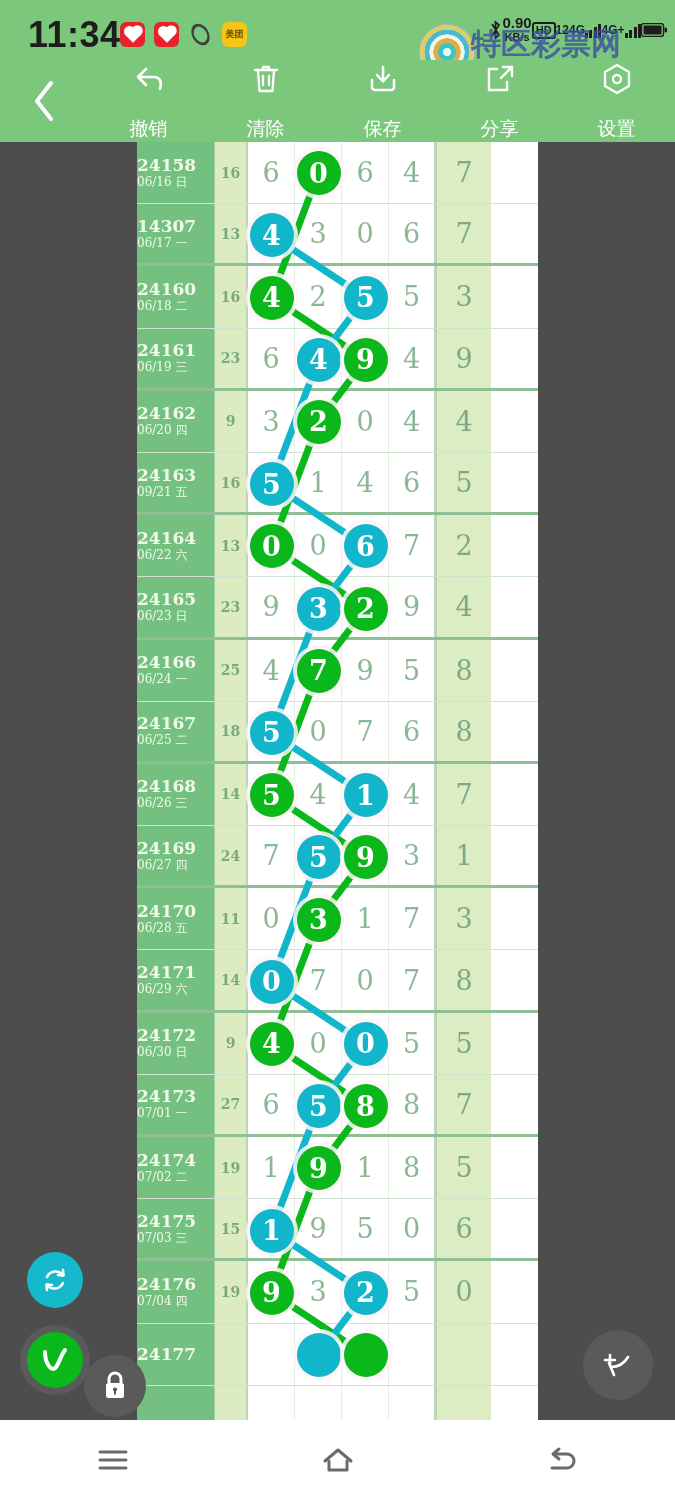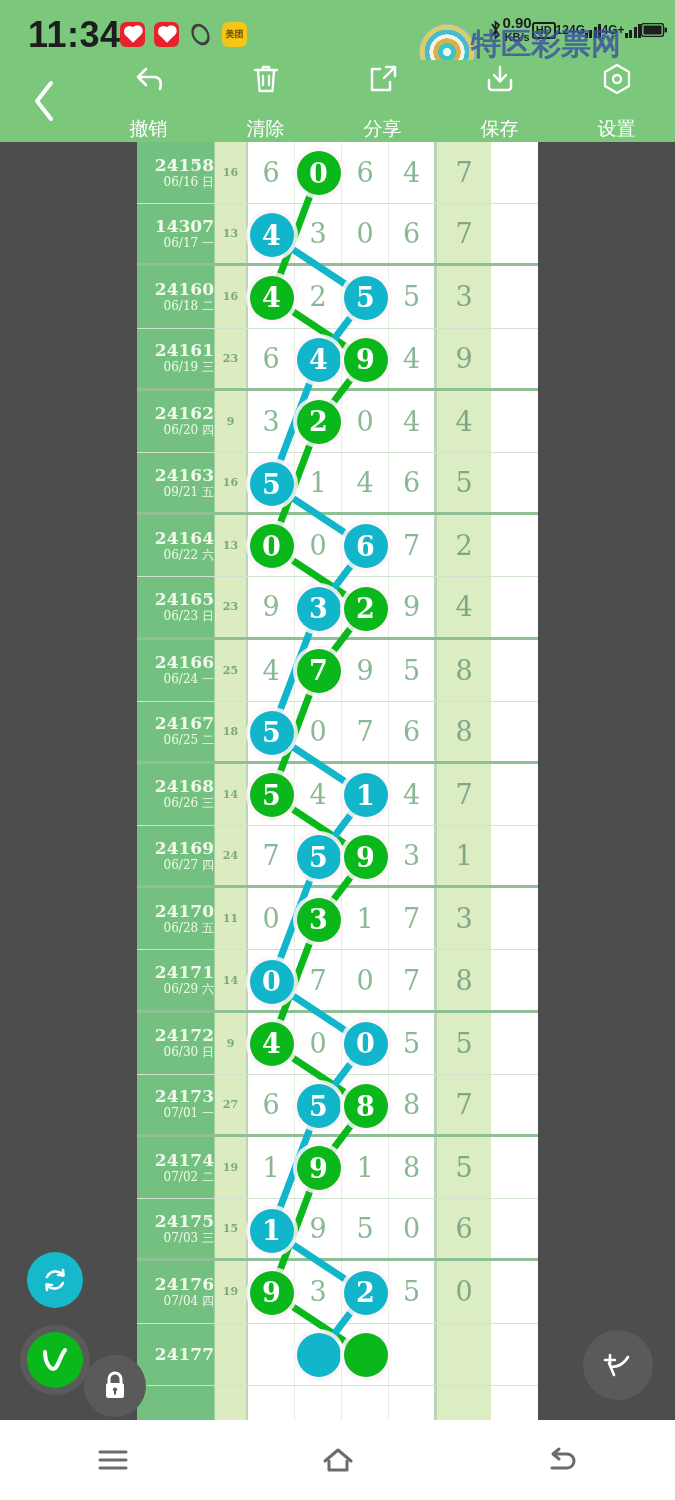--- a/index.html
+++ b/index.html
@@ -106,29 +106,29 @@
     overflow:hidden; background:#fff;
   }
   #table{ position:relative; width:401px; }
   .row{
     position:relative; height:62.2px; display:flex;
     border-bottom:1px solid #cfe3cf;
   }
   .row.thick{ border-bottom:3px solid #8fbf94; }
   .c-issue{
     width:78px; background:#73c081; color:#f2fbe9;
-    display:flex; flex-direction:column; align-items:flex-end; justify-content:center;
+    display:flex; flex-direction:column; align-items:flex-start; justify-content:center;
     border-right:1px solid #9fd0a6;
   }
   .c-issue .no{ font-size:17px; font-weight:bold; font-family:"DejaVu Serif", serif; line-height:19px;}
   .c-issue .dt{ font-size:12px; font-family:"DejaVu Serif", serif; line-height:15px; }
   .c-sum{
     width:33px; background:#dcecc0; color:#7ba97f;
     display:flex; align-items:center; justify-content:center;
-    font-size:11px; font-weight:bold; font-family:"DejaVu Serif", serif;
+    font-size:14px; font-weight:bold; font-family:"DejaVu Serif", serif;
     border-right:2px solid #b9d6ba;
   }
   .c-num{
     width:47px; background:#fff; color:#8bb894;
     display:flex; align-items:center; justify-content:center;
     font-size:27px; font-family:"DejaVu Serif", serif;
     border-right:1px solid #e3efe3;
   }
   .c-last{
     width:55px; background:#ddedc3; color:#7ea886;
@@ -251,36 +251,36 @@
       <svg width="30" height="32" viewBox="0 0 30 32">
         <path d="M4 7 H26 M12 7 V4 H18 V7 M7 7 L8.5 28 H21.5 L23 7" fill="none" stroke="#fff" stroke-width="2.3" stroke-linecap="round" stroke-linejoin="round"></path>
         <path d="M12 13 V22 M18 13 V22" fill="none" stroke="#fff" stroke-width="2.3" stroke-linecap="round"></path>
       </svg>
     </span>
     <span class="tl">清除</span>
   </div>
 
   <div class="tool">
     <span class="ti">
+      <svg width="32" height="31" viewBox="0 0 32 31">
+        <path d="M16 4 V18 M10 12 L16 18.5 L22 12" fill="none" stroke="#fff" stroke-width="2.5" stroke-linecap="round" stroke-linejoin="round"></path>
+        <path d="M5 17 V24 A3 3 0 0 0 8 27 H24 A3 3 0 0 0 27 24 V17" fill="none" stroke="#fff" stroke-width="2.5" stroke-linecap="round" stroke-linejoin="round"></path>
+      </svg>
+    </span>
+    <span class="tl">保存</span>
+  </div>
+
+  <div class="tool">
+    <span class="ti">
       <svg width="30" height="31" viewBox="0 0 30 31">
         <path d="M18 4 H27 V13 M27 4 L16 15" fill="none" stroke="#fff" stroke-width="2.4" stroke-linecap="round" stroke-linejoin="round"></path>
         <path d="M22 19 V27 H4 V6 H12" fill="none" stroke="#fff" stroke-width="2.4" stroke-linecap="round" stroke-linejoin="round"></path>
       </svg>
     </span>
     <span class="tl">分享</span>
-  </div>
-
-  <div class="tool">
-    <span class="ti">
-      <svg width="32" height="31" viewBox="0 0 32 31">
-        <path d="M16 4 V18 M10 12 L16 18.5 L22 12" fill="none" stroke="#fff" stroke-width="2.5" stroke-linecap="round" stroke-linejoin="round"></path>
-        <path d="M5 17 V24 A3 3 0 0 0 8 27 H24 A3 3 0 0 0 27 24 V17" fill="none" stroke="#fff" stroke-width="2.5" stroke-linecap="round" stroke-linejoin="round"></path>
-      </svg>
-    </span>
-    <span class="tl">保存</span>
   </div>
 
   <div class="tool">
     <span class="ti">
       <svg width="32" height="34" viewBox="0 0 32 34">
         <path d="M16 3 L28 10 V24 L16 31 L4 24 V10 Z" fill="none" stroke="#fff" stroke-width="2.3" stroke-linejoin="round"></path>
         <circle cx="16" cy="17" r="4" fill="none" stroke="#fff" stroke-width="2.3"></circle>
       </svg>
     </span>
     <span class="tl">设置</span>

